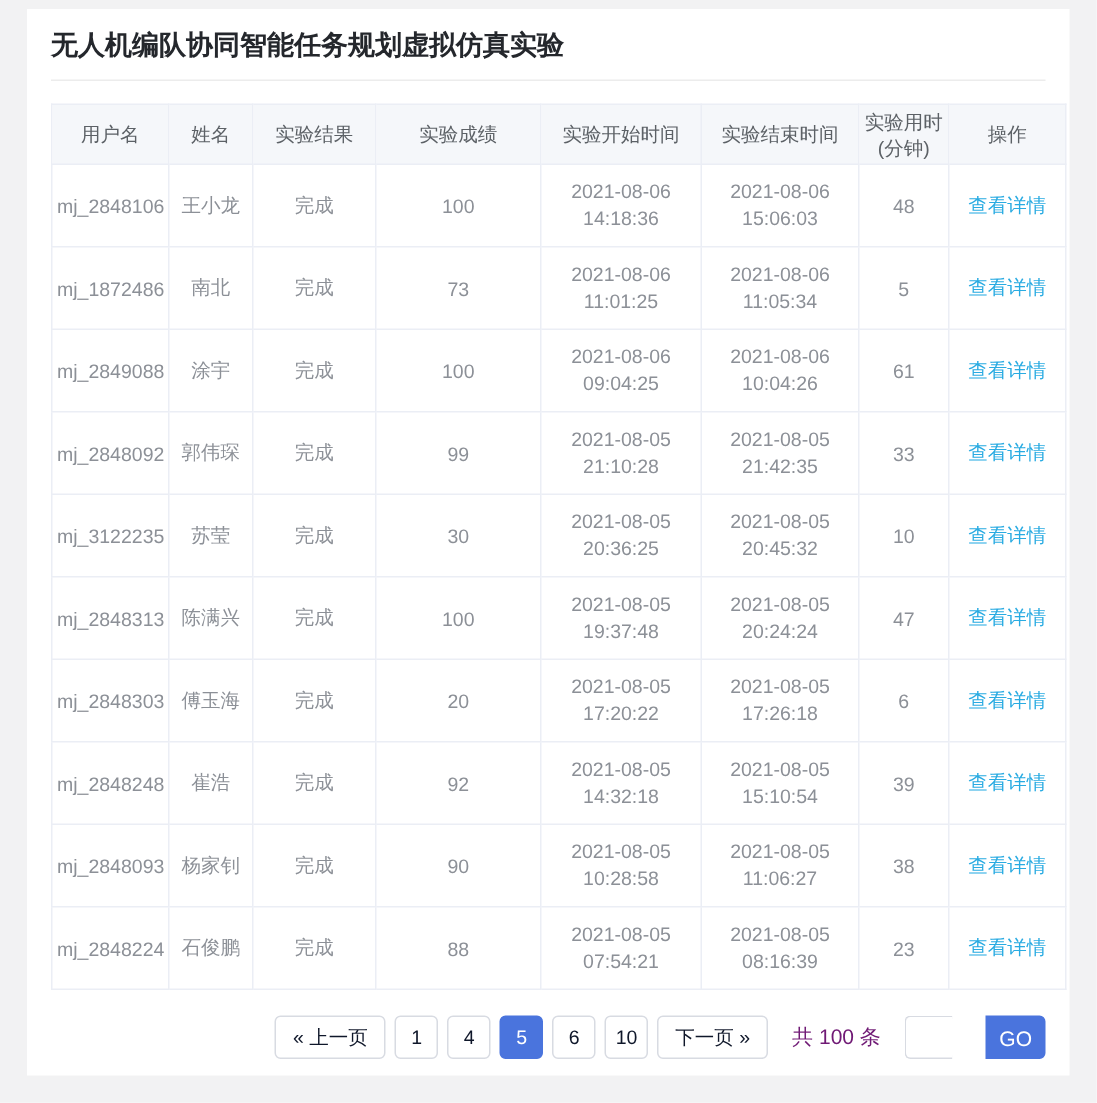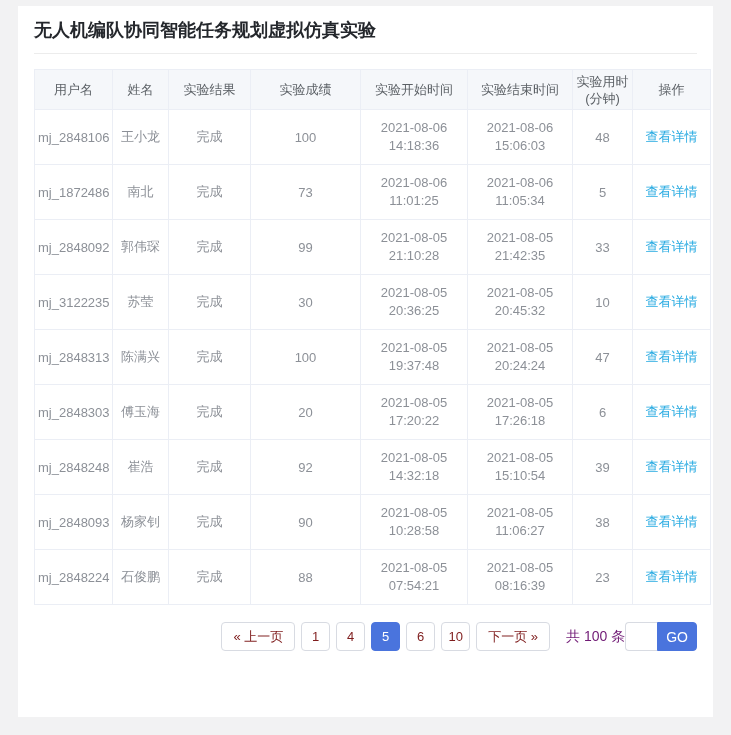--- a/index.html
+++ b/index.html
@@ -76,21 +76,21 @@
     justify-content: flex-end;
   }
   .pbtn {
     height: 29px;
     min-width: 29px;
     padding: 0 6px;
     margin-left: 6px;
     border: 1px solid #d8dbe2;
     border-radius: 4px;
     background: #ffffff;
-    color: #7f1d1d;
+    color: #0f172a;
     font-size: 13px;
     display: flex;
     align-items: center;
     justify-content: center;
     box-sizing: border-box;
     cursor: pointer;
     user-select: none;
   }
   .pbtn.nav { padding: 0 11px; }
   .pbtn.active {
@@ -99,20 +99,22 @@
     color: #ffffff;
   }
   .total {
     margin-left: 16px;
     color: #701a75;
     font-size: 14px;
     white-space: nowrap;
   }
   .goto {
     display: flex;
+    margin-left: 16px;
+    gap: 22px;
   }
   .goto input {
     width: 32px;
     height: 29px;
     border: 1px solid #d8dbe2;
     border-right: none;
     border-radius: 4px 0 0 4px;
     box-sizing: border-box;
     outline: none;
     padding: 0 4px;
@@ -196,20 +198,38 @@
     <td class="time-cell">
       <span>2021-08-06</span>
       <span>11:05:34</span>
     </td>
     <td>5</td>
     <td>
       <a class="link">查看详情</a>
     </td>
   </tr>
         <tr>
+    <td>mj_2849088</td>
+    <td>涂宇</td>
+    <td>完成</td>
+    <td>100</td>
+    <td class="time-cell">
+      <span>2021-08-06</span>
+      <span>09:04:25</span>
+    </td>
+    <td class="time-cell">
+      <span>2021-08-06</span>
+      <span>10:04:26</span>
+    </td>
+    <td>61</td>
+    <td>
+      <a class="link">查看详情</a>
+    </td>
+  </tr>
+        <tr>
     <td>mj_2848092</td>
     <td>郭伟琛</td>
     <td>完成</td>
     <td>99</td>
     <td class="time-cell">
       <span>2021-08-05</span>
       <span>21:10:28</span>
     </td>
     <td class="time-cell">
       <span>2021-08-05</span>

